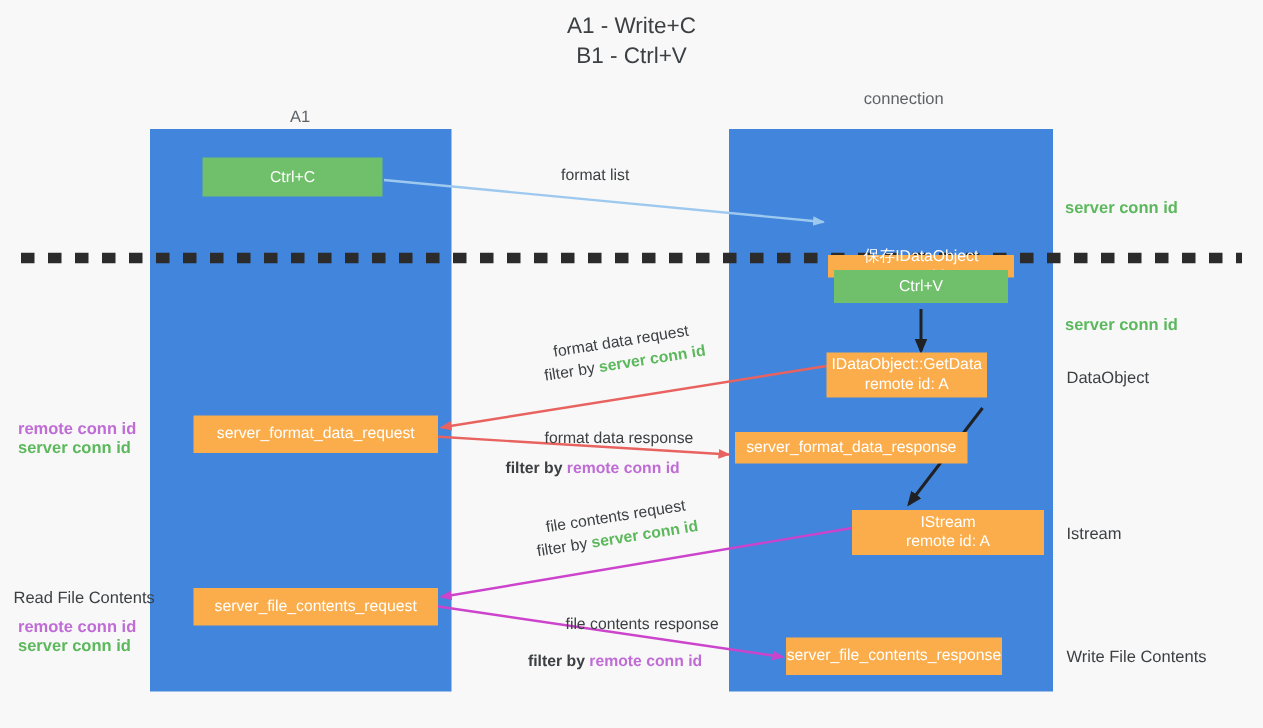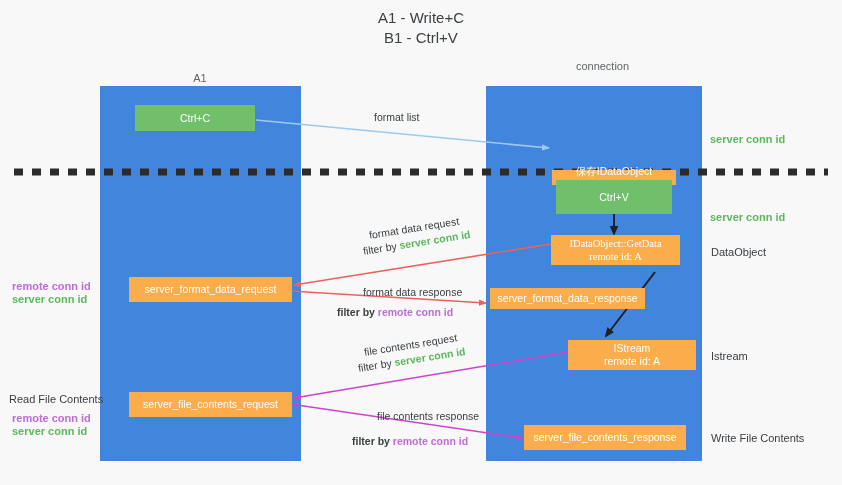--- a/index.html
+++ b/index.html
@@ -110,39 +110,39 @@
 
   <div class="box orange" style="left:129px;top:392px;width:163px;height:25px;">
     <span>server_file_contents_request</span>
   </div>
 
   <div class="box orange" style="left:552px;top:128px;width:124px;height:15px;margin-top:42px;">
     <span>保存IDataObject</span>
     <span>remote id: A</span>
   </div>
 
-  <div class="box green" style="left:556px;top:180px;width:116px;height:34px;">
+  <div class="box green" style="left:556px;top:180px;width:116px;height:22px;">
     <span>Ctrl+V</span>
   </div>
 
-  <div class="box orange" style="left:551px;top:235px;width:129px;height:30px;font-family:Liberation Serif, serif;">
+  <div class="box orange" style="left:551px;top:235px;width:107px;height:30px;">
     <span>IDataObject::GetData</span>
     <span>remote id: A</span>
   </div>
 
   <div class="box orange" style="left:490px;top:288px;width:155px;height:21px;">
     <span>server_format_data_response</span>
   </div>
 
   <div class="box orange" style="left:568px;top:340px;width:128px;height:30px;">
     <span>IStream</span>
     <span>remote id: A</span>
   </div>
 
-  <div class="box orange" style="left:524px;top:425px;width:162px;height:25px;">
+  <div class="box orange" style="left:524px;top:425px;width:144px;height:25px;">
     <span>server_file_contents_response</span>
   </div>
 
   <div class="arrowlabel" style="left:374px;top:110px;">format list</div>
 
   <div class="arrowlabel" style="left:368px;top:228px;transform:rotate(-9deg);transform-origin:left top;">format data request</div>
   <div class="arrowlabel" style="left:362px;top:244px;transform:rotate(-9deg);transform-origin:left top;">
     <span>filter by </span><span class="g">server conn id</span>
   </div>
 

